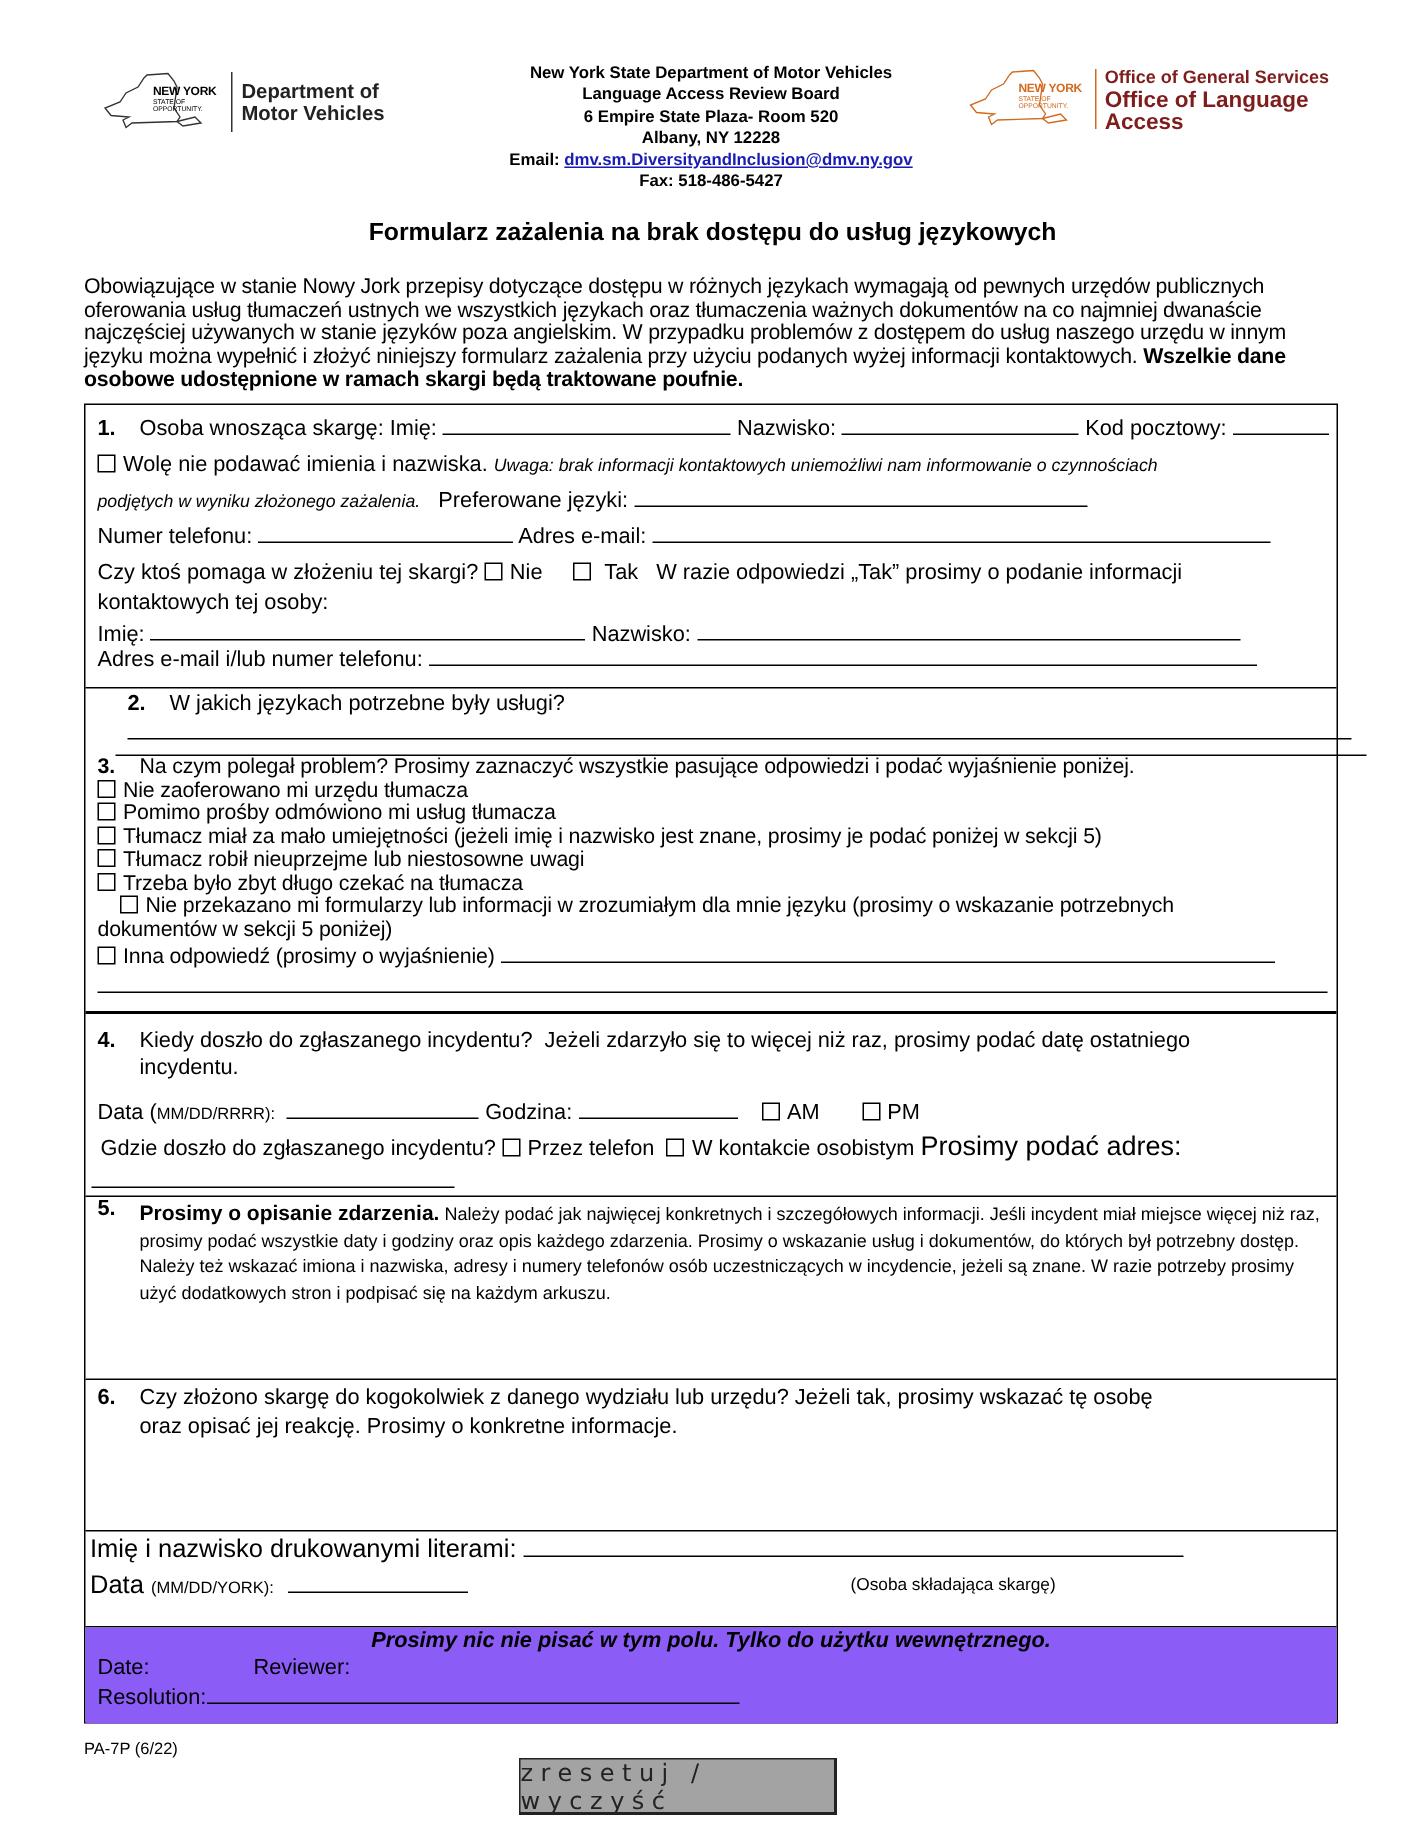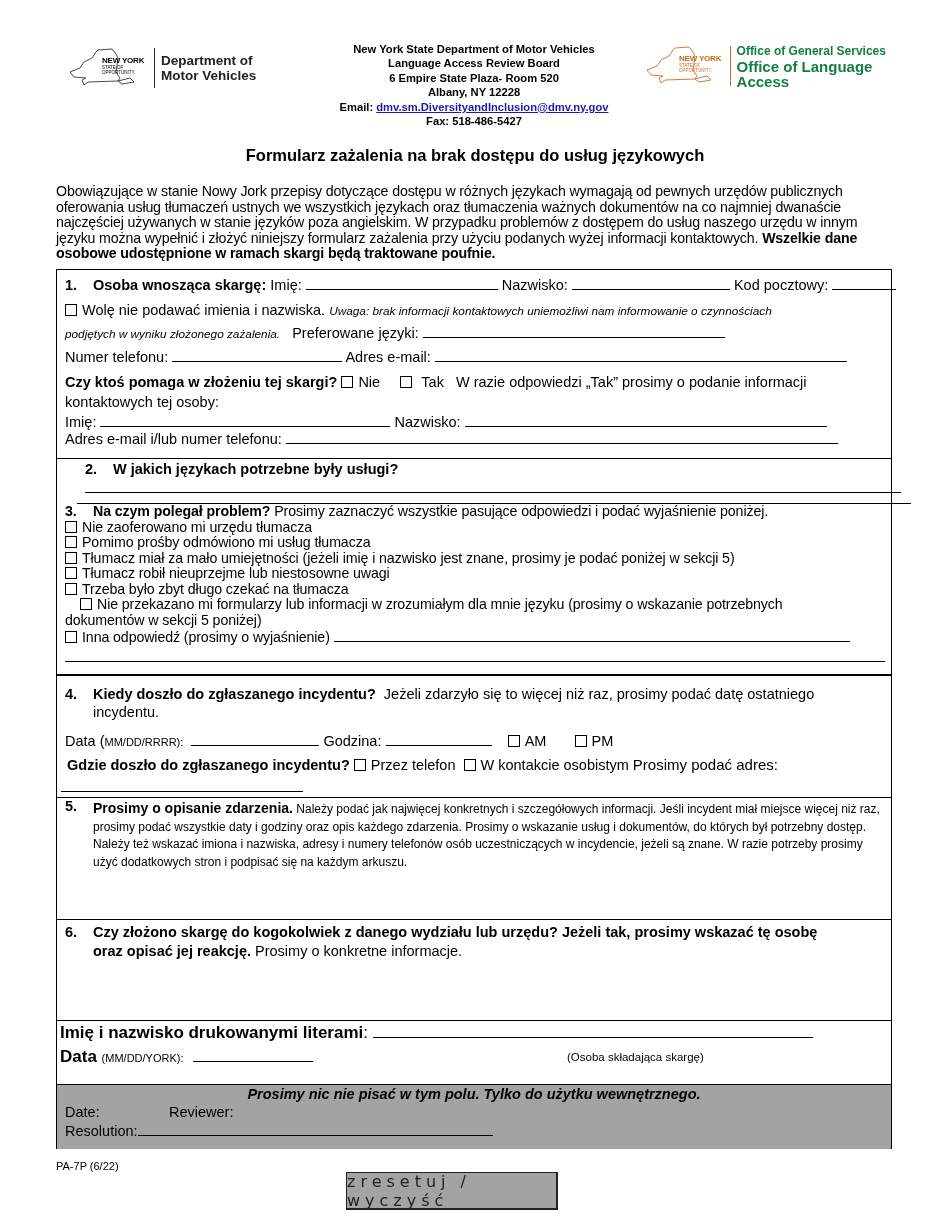--- a/index.html
+++ b/index.html
@@ -20,27 +20,27 @@
   .header-center a { color: #1a1ab5; text-decoration: underline; }
   .title { left: 0; top: 146px; width: 950px; text-align: center; font-size: 16.5px; font-weight: bold; }
   .intro { left: 56px; top: 184px; width: 840px; font-size: 14.2px; line-height: 15.6px; letter-spacing: -0.15px; }
   .intro b { font-weight: bold; }
   
   .form { left: 56px; top: 269px; width: 836px; height: 880px; border: 1.5px solid #000; box-sizing: border-box; }
   .sec { position: absolute; left: 0; width: 100%; box-sizing: border-box; border-bottom: 1px solid #000; }
   .line { position: absolute; font-size: 14.5px; white-space: nowrap; line-height: 17px; }
   .blank { display: inline-block; border-bottom: 1px solid #000; height: 13px; vertical-align: baseline; }
   .num { display: inline-block; width: 28px; font-weight: bold; }
-  .bold { font-weight: bold; }
+  .bold { font-weight: normal; }
   .cb { display: inline-block; width: 10px; height: 10px; border: 1px solid #000; margin-right: 5px; vertical-align: -1px; cursor: pointer; }
   .it-small { font-style: italic; font-size: 11.8px; }
   .small { font-size: 11px; }
   .s3 .line { line-height: 15.5px; font-size: 14.2px; letter-spacing: -0.1px; }
   .s5text { position: absolute; left: 36px; top: 2px; width: 790px; font-size: 12px; line-height: 17.5px; }
-  .internal { background: #a3a3a3; }
+  .internal { background: #8b5cf6; }
   .reset-btn { left: 346px; top: 1172px; width: 212px; height: 38px; background: #a3a3a3; border: 1.5px solid #222; border-right-width: 2.5px; border-bottom-width: 2.5px; box-sizing: border-box; display: flex; align-items: center; justify-content: center; font-family: "DejaVu Sans", sans-serif; font-size: 16px; letter-spacing: 5px; color: #222; cursor: pointer; }
   .footer-code { left: 56px; top: 1160px; font-size: 11px; }
 </style>
 </head>
 <body>
 
 <div class="abs logo-left">
   <div class="ny-map">
     <svg width="78" height="40" viewBox="0 0 78 40">
       <path d="M30 2 L44 1 L48 6 L50 10 L48 24 L52 30 L50 33 L20 34 L16 37 L14 32 L18 30 L6 29 L2 24 L12 20 L16 14 L24 10 L28 4 Z" fill="none" stroke="#333" stroke-width="0.9"></path>
@@ -74,21 +74,21 @@
       <path d="M30 2 L44 1 L48 6 L50 10 L48 24 L52 30 L50 33 L20 34 L16 37 L14 32 L18 30 L6 29 L2 24 L12 20 L16 14 L24 10 L28 4 Z" fill="none" stroke="#d2691e" stroke-width="0.9"></path>
       <path d="M50 33 L62 30 L66 34 L54 36 Z" fill="none" stroke="#d2691e" stroke-width="0.9"></path>
     </svg>
     <div class="ny-text" style="color:#d2691e;">
       <div class="big">NEW YORK</div>
       <div class="small">STATE OF</div>
       <div class="small">OPPORTUNITY.</div>
     </div>
   </div>
   <div class="logo-divider" style="background:#d2691e;"></div>
-  <div class="logo-name" style="color:#15803d;">
+  <div class="logo-name" style="color:#7f1d1d;">
     <div style="font-size:12px;">Office of General Services</div>
     <div style="font-size:15px;">Office of Language Access</div>
   </div>
 </div>
 
 <div class="abs title">Formularz zażalenia na brak dostępu do usług językowych</div>
 
 <div class="abs intro"><span>Obowiązujące w stanie Nowy Jork przepisy dotyczące dostępu w różnych językach wymagają od pewnych urzędów publicznych oferowania usług tłumaczeń ustnych we wszystkich językach oraz tłumaczenia ważnych dokumentów na co najmniej dwanaście najczęściej używanych w stanie języków poza angielskim. W przypadku problemów z dostępem do usług naszego urzędu w innym języku można wypełnić i złożyć niniejszy formularz zażalenia przy użyciu podanych wyżej informacji kontaktowych. </span><b>Wszelkie dane osobowe udostępnione w ramach skargi będą traktowane poufnie.</b></div>
 
 <div class="abs form">
@@ -174,21 +174,21 @@
       <span class="blank" style="width:128px;"></span>
       <span>Godzina:</span>
       <span class="blank" style="width:106px;"></span>&nbsp;&nbsp;&nbsp;
       <span class="cb"></span><span>AM</span>&nbsp;&nbsp;&nbsp;&nbsp;&nbsp;&nbsp;
       <span class="cb"></span><span>PM</span>
     </div>
     <div class="line" style="left:10px;top:80px;">
       <span class="bold">Gdzie doszło do zgłaszanego incydentu?</span>
       <span class="cb"></span><span>Przez telefon</span>&nbsp;
       <span class="cb"></span><span>W kontakcie osobistym</span>
-      <span style="font-size:15px;">Prosimy podać adres:</span>
+      <span style="font-size:18px;">Prosimy podać adres:</span>
     </div>
     <div class="blank abs" style="left:4px;top:102px;width:242px;"></div>
   </div>
 
   <div class="sec" style="top:528px;height:122px;">
     <div class="line" style="left:8px;top:0px;"><span class="num">5.</span></div>
     <div class="s5text"><b style="font-size:14px;">Prosimy o opisanie zdarzenia.</b> <span>Należy podać jak najwięcej konkretnych i szczegółowych informacji. Jeśli incydent miał miejsce więcej niż raz,  prosimy podać wszystkie daty i godziny oraz opis każdego zdarzenia. Prosimy o wskazanie usług i dokumentów, do których był potrzebny dostęp. Należy też wskazać imiona i nazwiska, adresy i numery telefonów osób uczestniczących w incydencie, jeżeli są znane. W razie  potrzeby prosimy użyć dodatkowych stron i podpisać się na każdym arkuszu.</span></div>
   </div>
 
   <div class="sec" style="top:650px;height:101px;">

